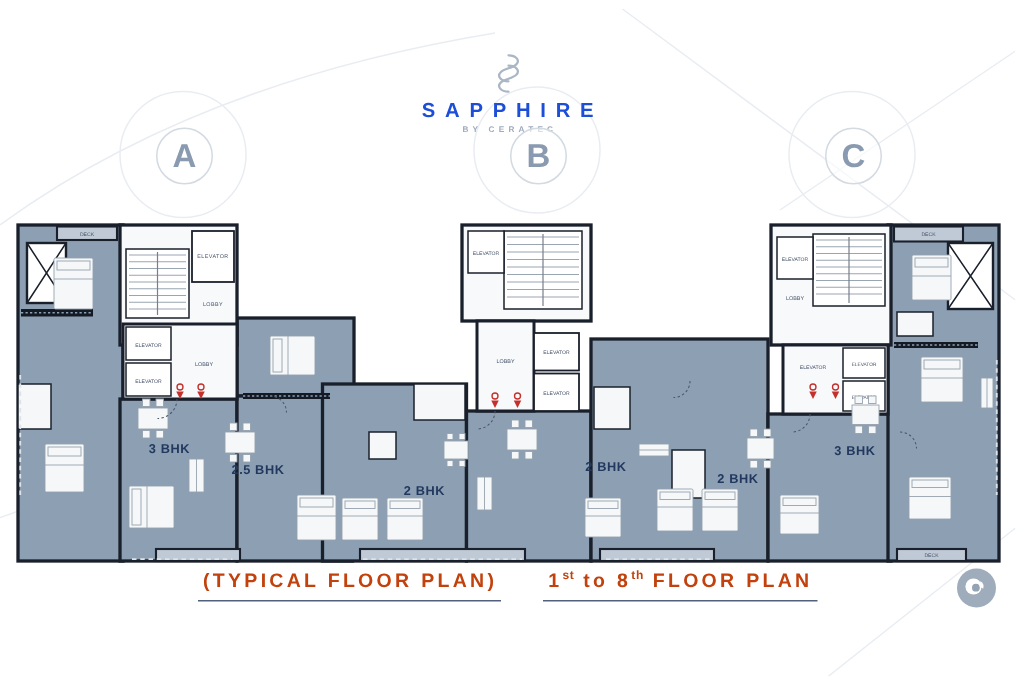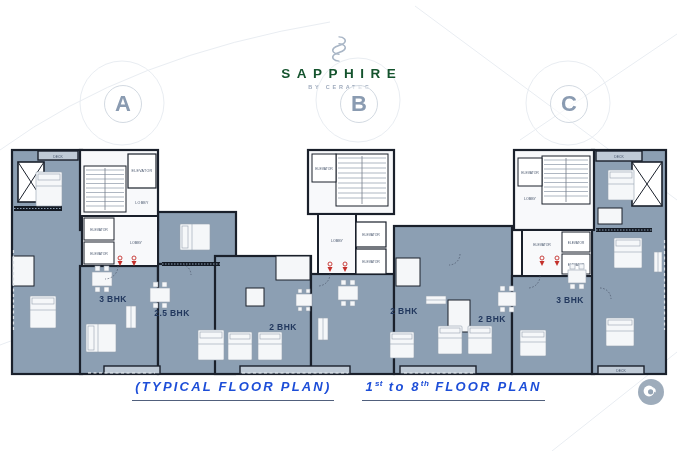--- a/index.html
+++ b/index.html
@@ -2,31 +2,31 @@
 <html><head>
 <meta charset="utf-8">
 <style>
   html,body{margin:0;padding:0;background:#fff;}
   #stage{position:relative;width:677px;height:451px;background:#ffffff;overflow:hidden;
          font-family:"Liberation Sans",sans-serif;}
   svg{display:block;}
   
   .brand{position:absolute;left:0;right:0;top:33px;text-align:center;}
   .brand .mark{margin:0 auto;}
-  .brand .name{font-size:13.5px;font-weight:600;color:#14532d;letter-spacing:6.5px;padding-left:6.5px;margin-top:1px;}
+  .brand .name{font-size:13.5px;font-weight:600;color:#1d4ed8;letter-spacing:6.5px;padding-left:6.5px;margin-top:1px;}
   .brand .tagline{font-size:5.5px;color:#9fabbd;letter-spacing:2.8px;padding-left:2.8px;margin-top:3px;font-weight:700;}
   
   .badge{position:absolute;width:36px;height:36px;border:1.5px solid #d3dae2;border-radius:50%;
          display:flex;align-items:center;justify-content:center;
          color:#8a9bb1;font-size:22px;font-weight:700;background:rgba(255,255,255,.6);}
   
   .captions{position:absolute;left:0;right:0;top:379px;display:flex;justify-content:center;
             align-items:baseline;gap:28px;}
-  .cap{font-size:13px;font-weight:700;color:#1d4ed8;letter-spacing:2.2px;
-       border-bottom:1.2px solid #51607c;padding:0 3px 6px 3px;white-space:pre;font-style:italic;}
+  .cap{font-size:13px;font-weight:700;color:#c2410c;letter-spacing:2.2px;
+       border-bottom:1.2px solid #51607c;padding:0 3px 6px 3px;white-space:pre;}
   .cap sup{font-size:8px;letter-spacing:.5px;}
   
   .watermark{position:absolute;left:637px;top:378px;}
 </style>
 </head>
 <body>
 
 <div id="stage">
 
   <svg width="677" height="451" viewBox="0 0 677 451">

